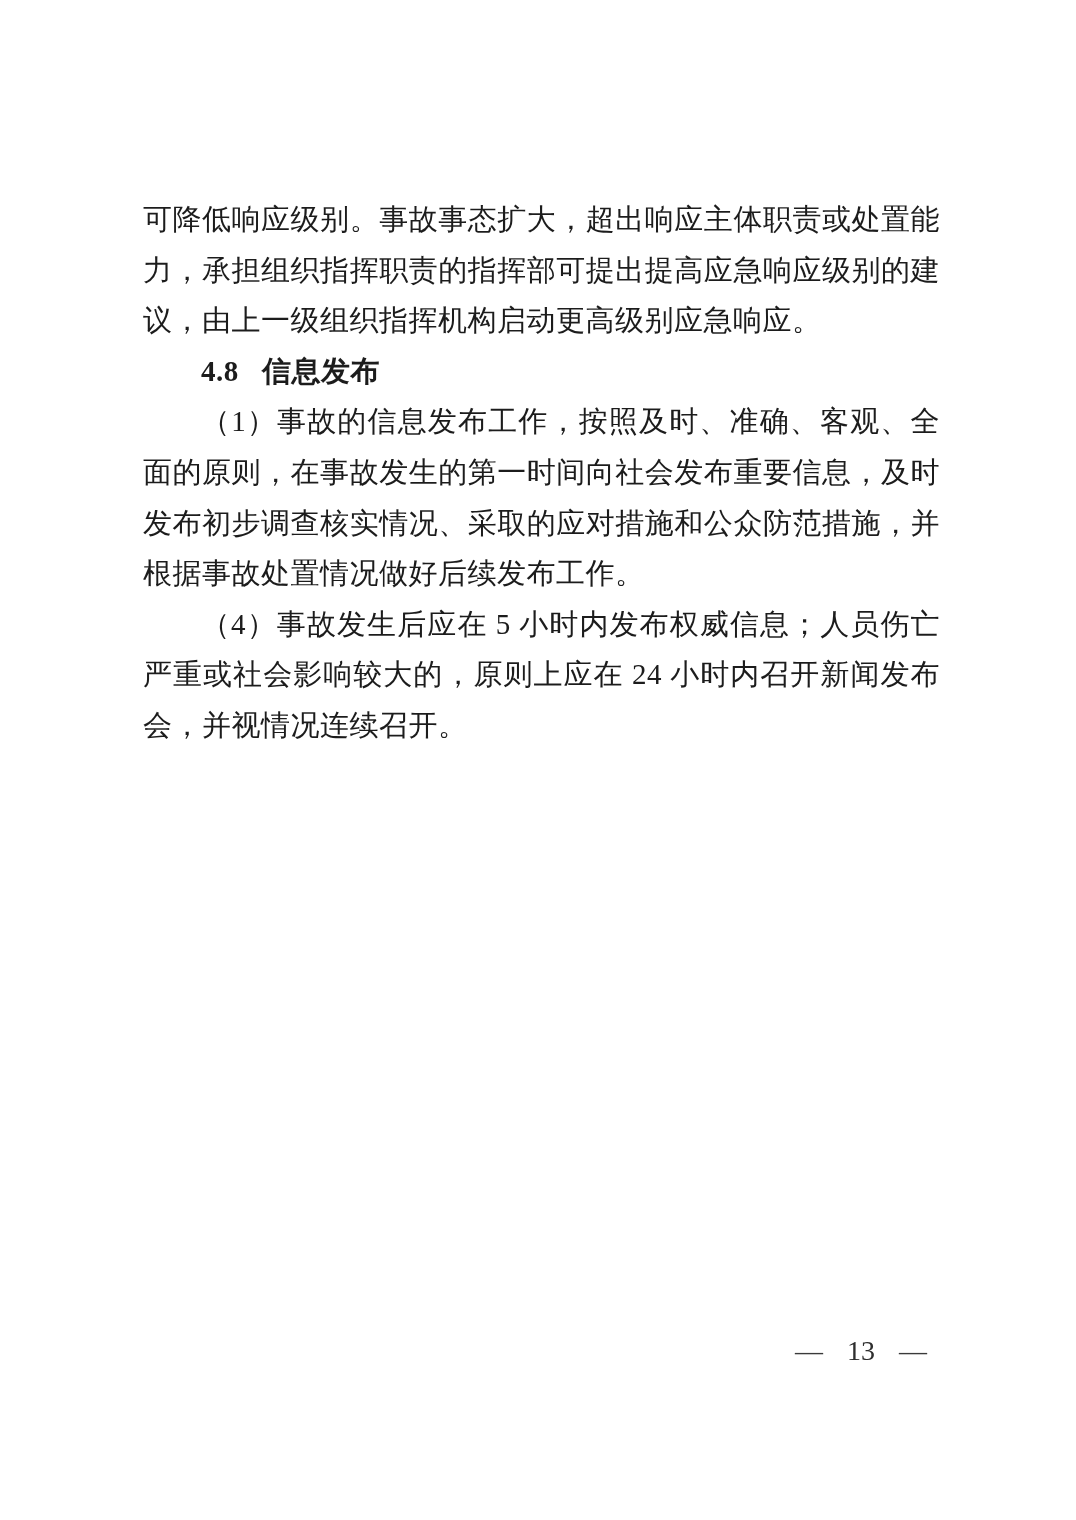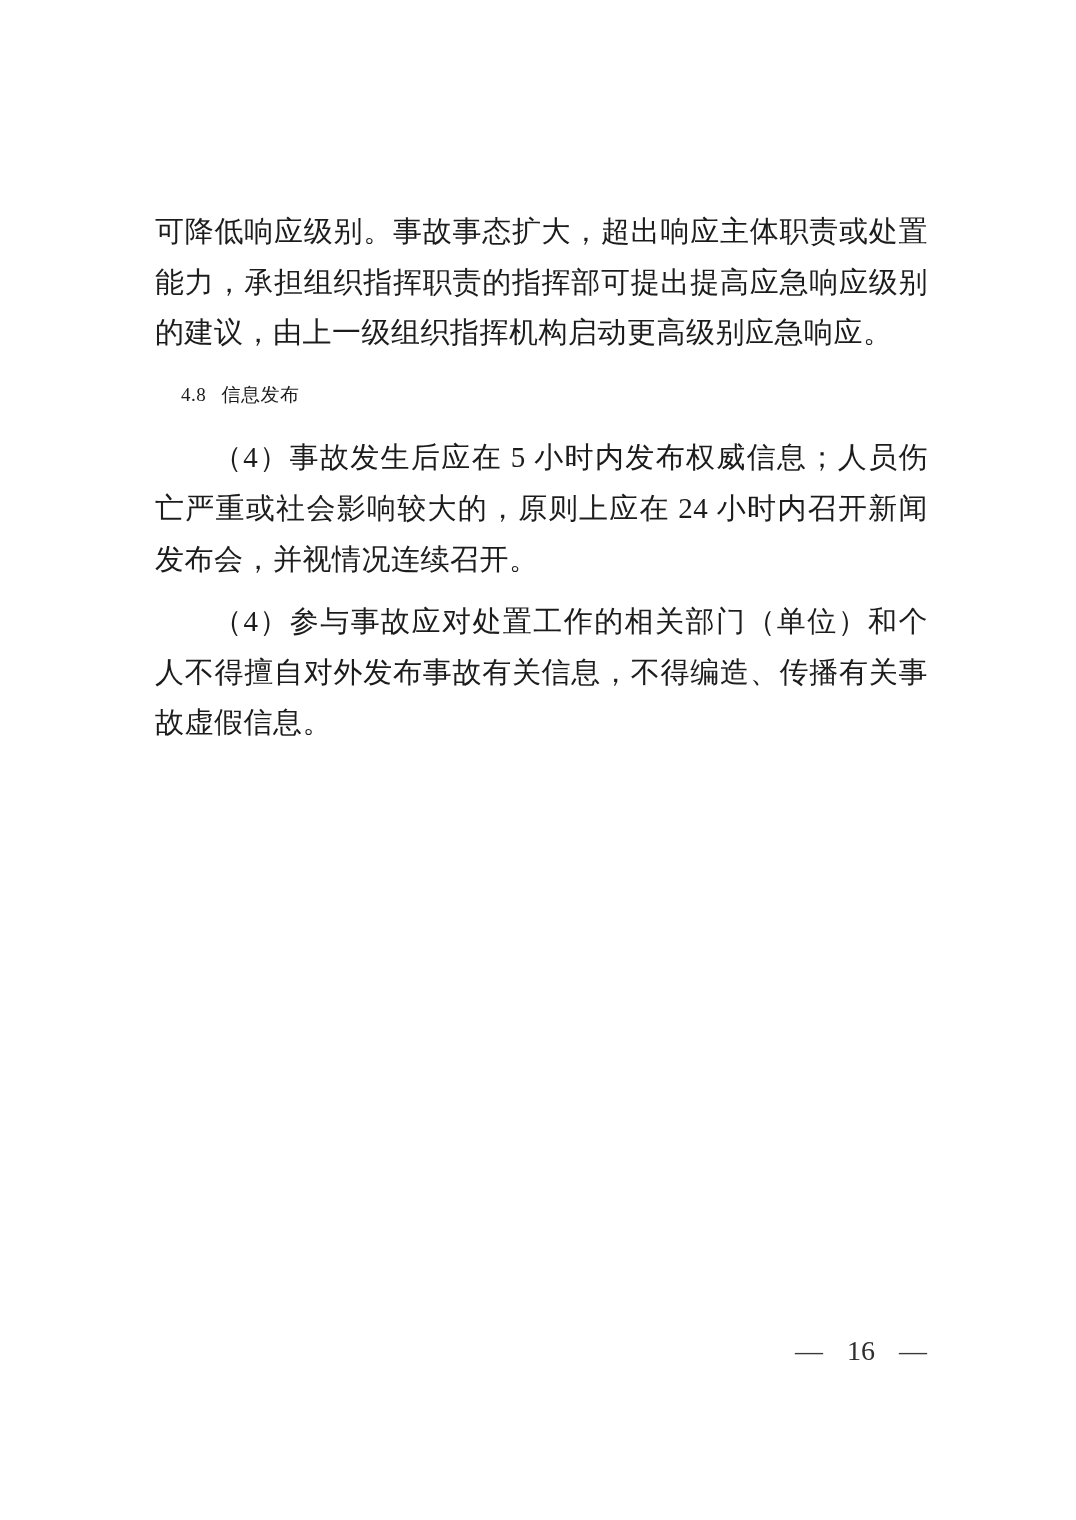--- a/index.html
+++ b/index.html
@@ -21,32 +21,32 @@
     left: 143px;
     top: 194px;
     width: 797px;
     font-size: 29px;
     line-height: 50.6px;
     text-align: justify;
     text-justify: inter-character;
     letter-spacing: 0.5px;
   }
   .para {
-    margin: 12px;
+    margin: 0;
     padding: 0;
     text-indent: 2em;
   }
   .para.continuation {
     text-indent: 0;
   }
   .heading {
     margin: 0;
     padding: 0;
-    font-size: 19px;
-    font-weight: normal;
+    font-size: 29px;
+    font-weight: bold;
     text-indent: 2em;
     line-height: 50.6px;
   }
   .heading .section-number {
     margin-right: 0.8em;
   }
   .footer {
     position: absolute;
     top: 1337px;
     right: 149px;
@@ -67,27 +67,27 @@
 <div class="page">
 
   <main class="content">
 
     <p class="para continuation">可降低响应级别。事故事态扩大，超出响应主体职责或处置能力，承担组织指挥职责的指挥部可提出提高应急响应级别的建议，由上一级组织指挥机构启动更高级别应急响应。</p>
 
     <h3 class="heading">
       <span class="section-number">4.8</span><span>信息发布</span>
     </h3>
 
+    <p class="para">（1）事故的信息发布工作，按照及时、准确、客观、全面的原则，在事故发生的第一时间向社会发布重要信息，及时发布初步调查核实情况、采取的应对措施和公众防范措施，并根据事故处置情况做好后续发布工作。</p>
 
 
     <p class="para">（4）事故发生后应在 5 小时内发布权威信息；人员伤亡严重或社会影响较大的，原则上应在 24 小时内召开新闻发布会，并视情况连续召开。</p>
 
-    <p class="para">（4）参与事故应对处置工作的相关部门（单位）和个人不得擅自对外发布事故有关信息，不得编造、传播有关事故虚假信息。</p>
 
   </main>
 
   <div class="footer">
     <span class="dash">—</span>
-    <span class="num">16</span>
+    <span class="num">13</span>
     <span class="dash">—</span>
   </div>
 
 </div>
 
 </body></html>

